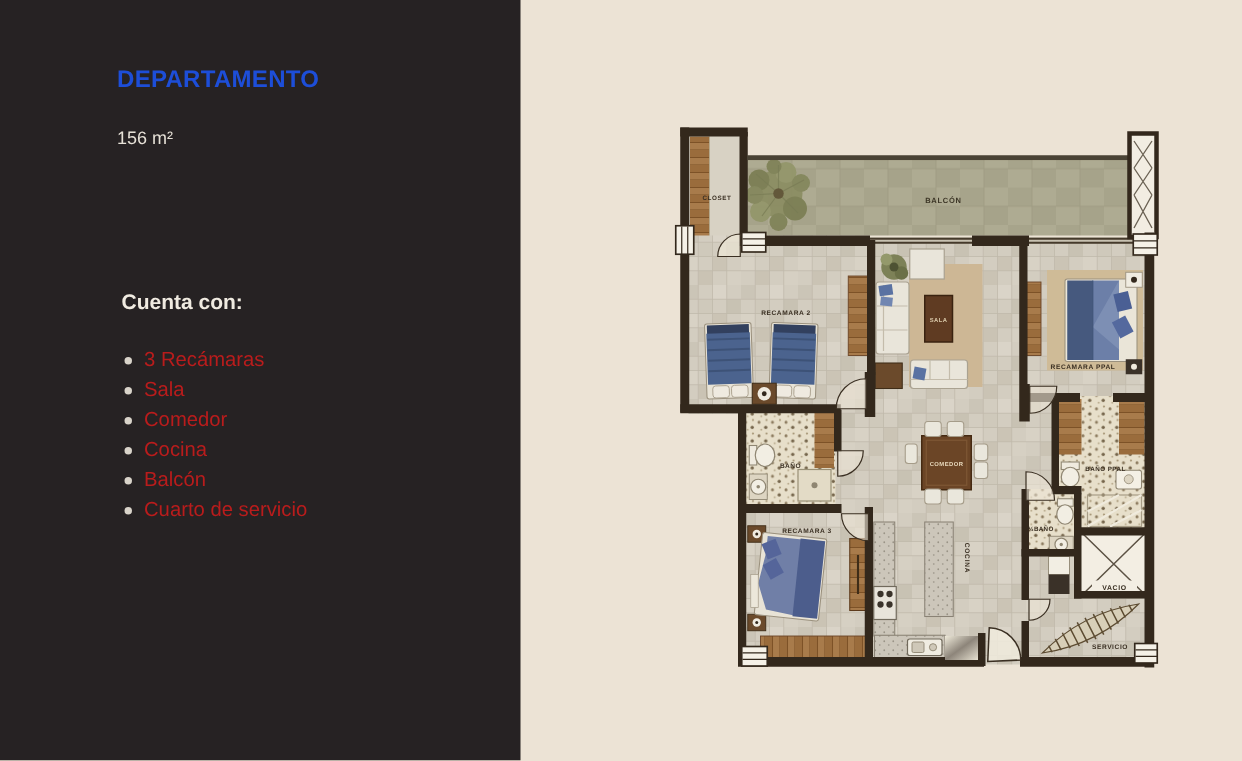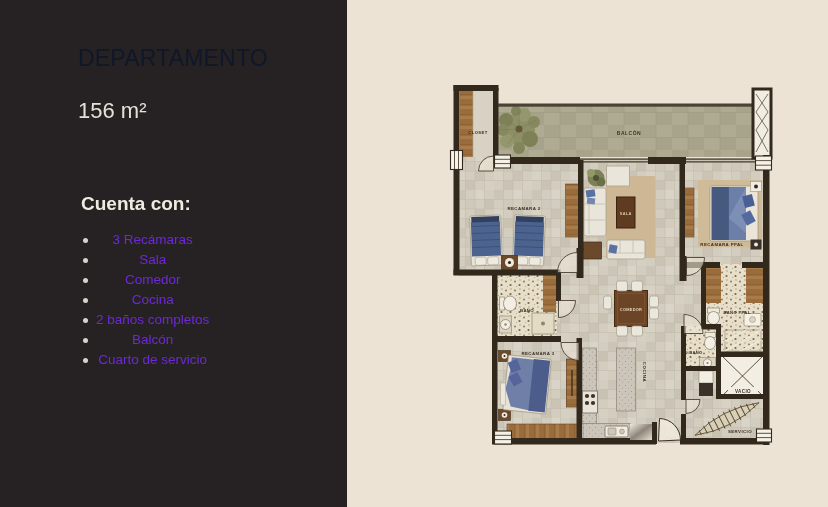--- a/index.html
+++ b/index.html
@@ -1,42 +1,41 @@
 <!DOCTYPE html>
 <html><head>
 <meta charset="utf-8">
 <style>
   html,body{margin:0;padding:0;}
   body{width:828px;height:507px;overflow:hidden;background:#ece3d5;font-family:"Liberation Sans",sans-serif;position:relative;}
   .panel{position:absolute;left:0;top:0;width:347px;height:507px;background:#262223;}
-  .title{position:absolute;left:78px;top:45px;font-size:23px;font-weight:normal;color:#0f172a;letter-spacing:0.2px;}
-  .sub{position:absolute;left:78px;top:98px;font-size:22px;color:#e6e1d7;}
-  .cuenta{position:absolute;left:81px;top:193px;font-size:19px;font-weight:bold;color:#f0ebe1;}
-  ul.lst{position:absolute;left:80px;top:230px;margin:0;padding:0;list-style:none;color:#6d28d9;font-size:13.5px;text-align:center;}
+  .title{position:absolute;left:78px;top:45px;font-size:16px;font-weight:bold;color:#1d4ed8;letter-spacing:0.2px;}
+  .sub{position:absolute;left:78px;top:85px;font-size:12px;color:#e6e1d7;}
+  .cuenta{position:absolute;left:81px;top:193px;font-size:14px;font-weight:bold;color:#f0ebe1;}
+  ul.lst{position:absolute;left:80px;top:230px;margin:0;padding:0;list-style:none;color:#b91c1c;font-size:13.5px;}
   ul.lst li{height:20px;line-height:20px;padding-left:16px;position:relative;}
   ul.lst li:before{content:"";position:absolute;left:3px;top:8px;width:5px;height:5px;border-radius:50%;background:#d9d4ca;}
   svg{position:absolute;left:0;top:0;}
 </style>
 </head>
 <body>
 
 <div class="panel"></div>
 
 <div class="title">DEPARTAMENTO</div>
 
 <div class="sub">156 m²</div>
 
 <div class="cuenta">Cuenta con:</div>
 
 <ul class="lst">
 <li>3 Recámaras</li>
 <li>Sala</li>
 <li>Comedor</li>
 <li>Cocina</li>
-<li>2 baños completos</li>
 <li>Balcón</li>
 <li>Cuarto de servicio</li>
 </ul>
 
 <svg width="828" height="507" viewBox="0 0 828 507">
 <defs>
   <pattern id="tileA" width="38" height="38" patternUnits="userSpaceOnUse">
     <rect width="38" height="38" fill="#d3cdc0"></rect>
     <rect x="0" y="0" width="9.5" height="9.5" fill="#cbc5b7"></rect>
     <rect x="19" y="0" width="9.5" height="9.5" fill="#dad4c8"></rect>

